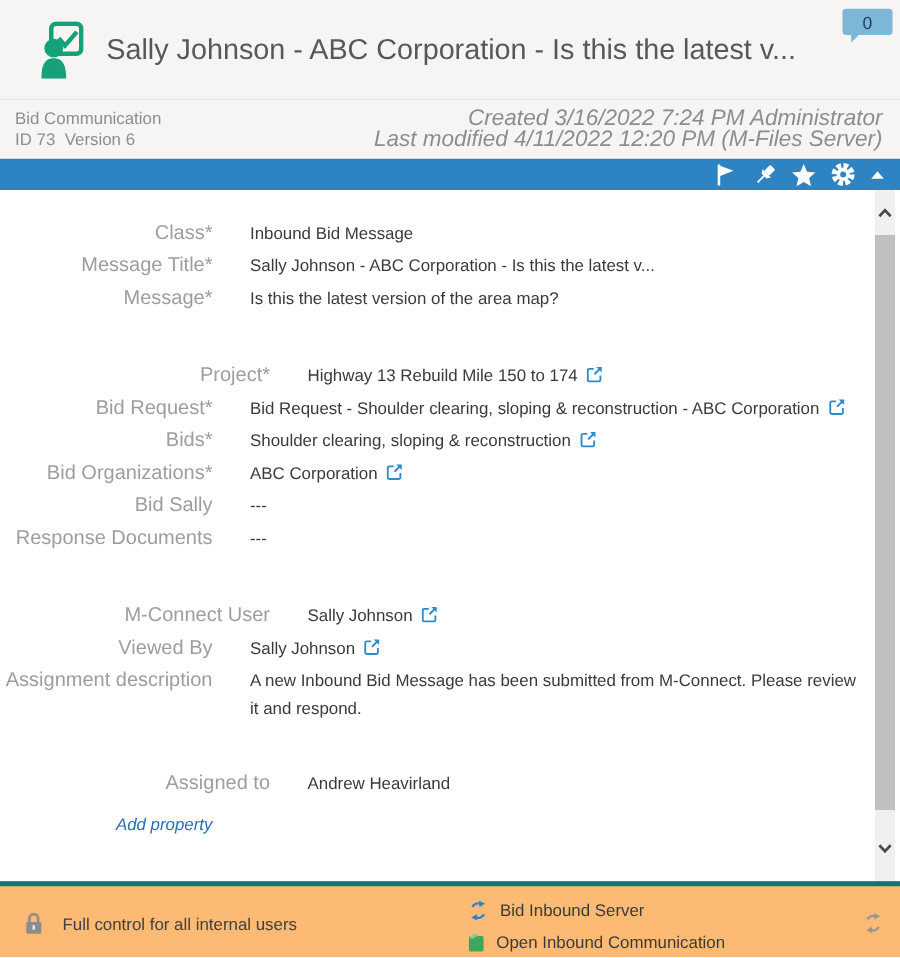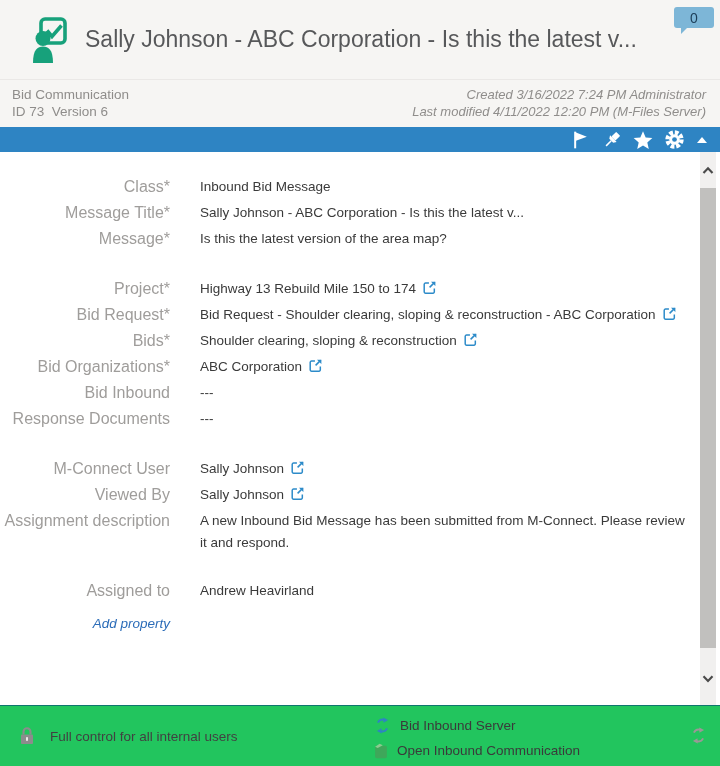--- a/index.html
+++ b/index.html
@@ -29,35 +29,35 @@
     border:4px solid transparent; border-top-color:#7db6d7; border-left-color:#7db6d7;
   }
 
   
   .subheader {
     height:47px; background:#f6f5f3; display:flex; justify-content:space-between;
     box-sizing:border-box; padding:6px 14px 0 12px;
   }
   .subheader .left  { font-size:13.5px; color:#8f8d8b; line-height:17px; }
   .subheader .left .idver { white-space:pre; }
-  .subheader .right { font-size:13px; color:#8f8d8b; line-height:17px; font-style:italic; text-align:right; }
+  .subheader .right { font-size:18px; color:#8f8d8b; line-height:17px; font-style:italic; text-align:right; }
 
   
   .toolbar {
     height:25px; background:#2e84c3; display:flex; align-items:center;
     justify-content:flex-end; padding-right:10px; gap:9px;
   }
   .tb-btn { width:22px; height:22px; display:flex; align-items:center; justify-content:center; cursor:pointer; }
   .tb-btn.small { width:16px; }
 
   
   .content { position:relative; height:553px; background:#ffffff; box-sizing:border-box; padding-top:22px; }
   .props { padding-right:30px; }
   .row { display:flex; min-height:26px; align-items:flex-start; }
-  .row.gap { margin-top:24px; }
+  .row.gap { margin-top:36px;padding-left:46px; }
   .plabel {
     width:170px; flex:0 0 170px; text-align:right; color:#9f9d9b;
     font-size:16px; line-height:26px; white-space:nowrap;
   }
   .pvalue {
     margin-left:30px; font-size:13.5px; color:#3a3a3a; line-height:22px;
     padding-top:2px; max-width:486px; display:flex; align-items:flex-start; flex-wrap:wrap;
   }
   .pvalue-text { line-height:22px; }
   .ext-icon { margin-left:7px; margin-top:3px; flex:0 0 auto; cursor:pointer; }
@@ -69,21 +69,21 @@
 
   
   .vscroll { position:absolute; top:0; right:4px; width:16px; height:553px; background:#f1f0ef; }
   .vs-arrow { position:absolute; left:0; width:16px; height:16px; display:flex; align-items:center; justify-content:center; cursor:pointer; }
   .vs-arrow.up { top:10px; }
   .vs-arrow.down { top:518px; }
   .vs-thumb { position:absolute; left:0; top:36px; width:16px; height:460px; background:#c1c0be; cursor:pointer; }
 
   
   .footer {
-    position:relative; height:61px; background:#22c55e; border-top:1px solid #0f766e;
+    position:relative; height:61px; background:#fdba74; border-top:4px solid #0f766e;
     box-sizing:border-box;
   }
   .perm { position:absolute; left:18px; top:0; height:60px; display:flex; align-items:center; gap:14px; }
   .perm-text { font-size:13.5px; color:#414141; }
   .wf { position:absolute; left:374px; top:7px; }
   .wf-row { display:flex; align-items:center; height:25px; gap:9px; }
   .wf-label { font-size:13.5px; color:#3a3a3a; white-space:nowrap; }
   .refresh { position:absolute; right:13px; top:21px; cursor:pointer; }
 </style>
 </head>
@@ -216,21 +216,21 @@
       <span class="pvalue-text">ABC Corporation</span>
       <svg class="ext-icon" width="13" height="13" viewBox="0 0 14 14">
         <path d="M12.2 8 V11.7 A1.4 1.4 0 0 1 10.8 13.1 H2.7 A1.4 1.4 0 0 1 1.3 11.7 V3.6 A1.4 1.4 0 0 1 2.7 2.2 H6.4" fill="none" stroke="#2d8bc9" stroke-width="1.6"></path>
         <polygon points="8.6,0.7 13.3,0.7 13.3,5.4" fill="#2d8bc9"></polygon>
         <path d="M12.6 1.4 L7.1 6.9" stroke="#2d8bc9" stroke-width="1.7"></path>
       </svg>
     </div>
   </div>
 
   <div class="row">
-    <div class="plabel">Bid Inbound</div>
+    <div class="plabel">Bid Sally</div>
     <div class="pvalue">
       <span class="pvalue-text">---</span>
 
     </div>
   </div>
 
   <div class="row">
     <div class="plabel">Response Documents</div>
     <div class="pvalue">
       <span class="pvalue-text">---</span>

